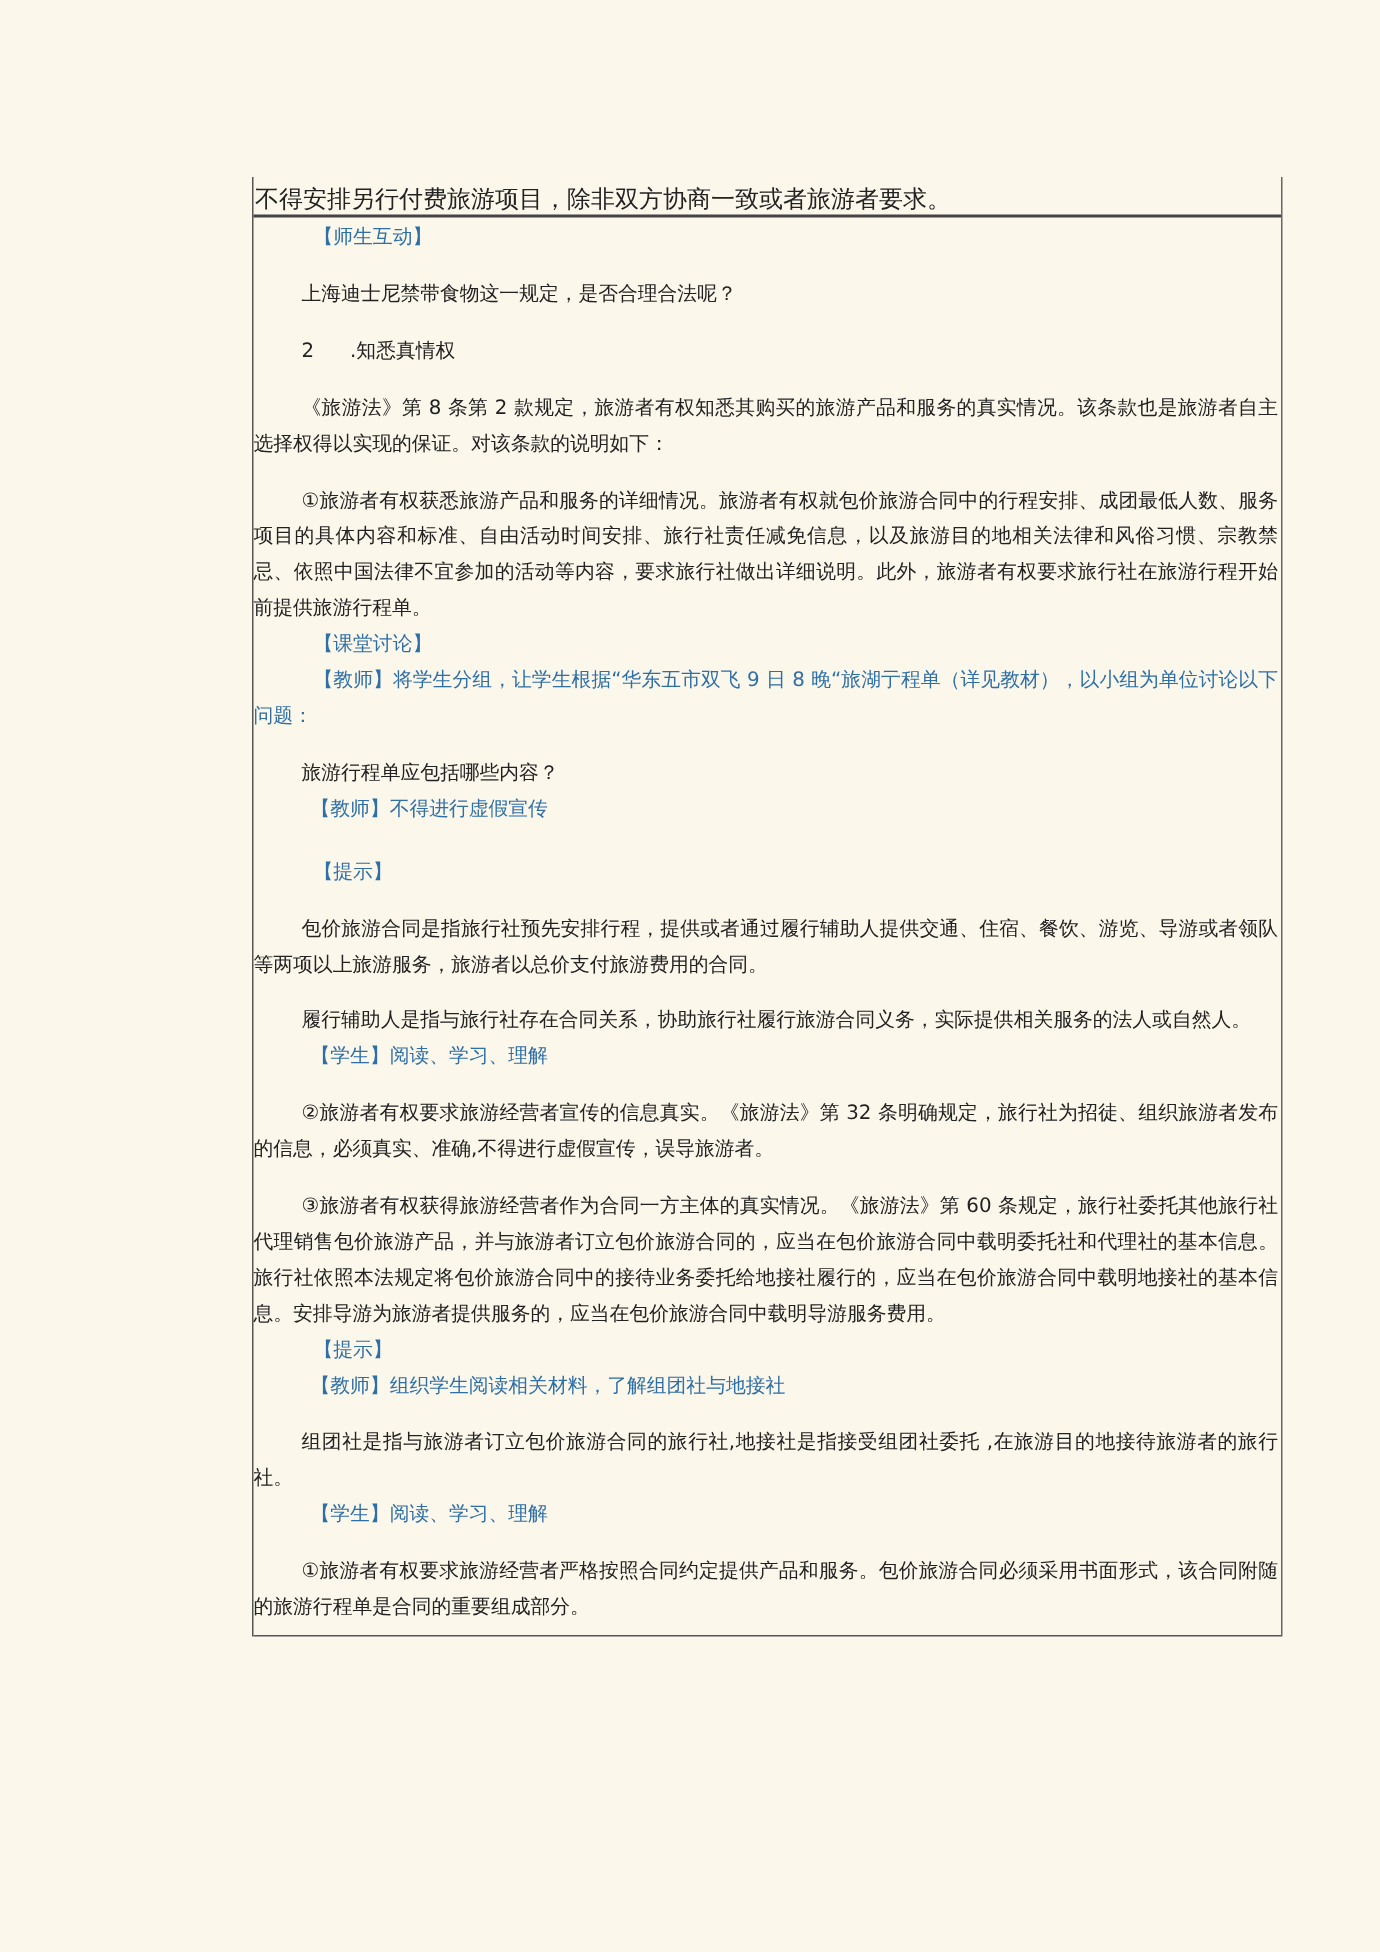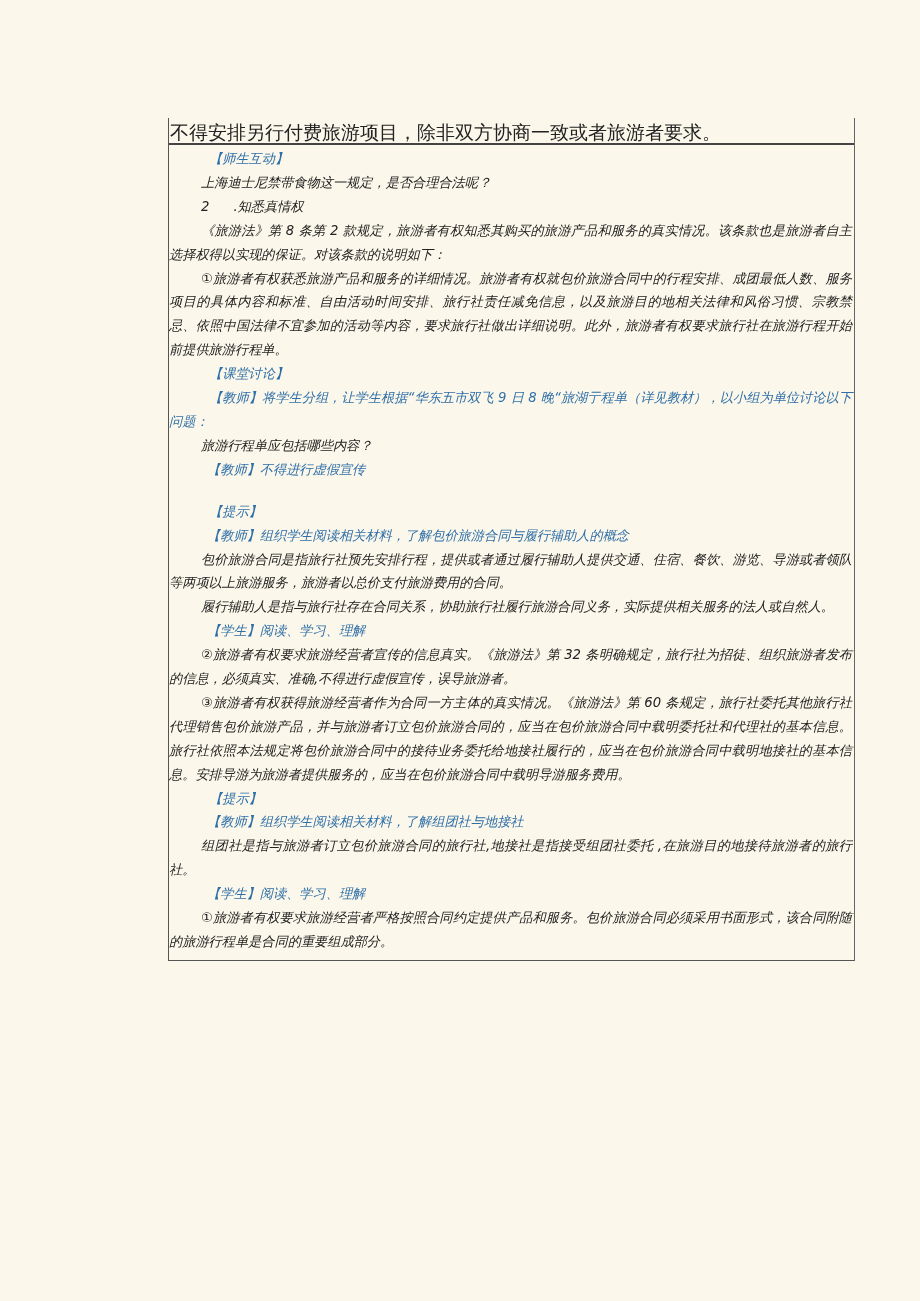--- a/index.html
+++ b/index.html
@@ -14,43 +14,42 @@
   .page-table {
     position: absolute;
     left: 168px; top: 118px;
     width: 685px;
     border-left: 1.5px solid #555;
     border-right: 1.5px solid #666;
   }
   .row-top {
     height: 27px;
     border-bottom: 2px solid #444;
-    font-size: 19px;
+    font-size: 16px;
     line-height: 27px;
     padding-left: 1px;
     padding-top: 1px;
     box-sizing: border-box;
     white-space: nowrap;
   }
   .row-main {
     border-bottom: 1.5px solid #555;
     padding-top: 2px;
     padding-bottom: 6px;
-    font-style: italic;
   }
   .p {
     font-size: 13.2px;
     line-height: 23.9px;
     margin: 0;
     padding: 0 2px 0 0;
     text-align: justify;
     text-align-last: left;
     word-break: break-all;
   }
-  .i2 { text-indent: 32px; }
+  .i2 { text-indent: 32px; margin-top: 14px; }
   .i3 { text-indent: 38px; }
   .i4 { text-indent: 40px; }
   .blue { color: #2f6fa8; }
   .spacer { height: 18px; }
   .num-gap { display: inline-block; width: 24px; }
 </style>
 </head>
 <body>
 
 <div class="page-table">
@@ -62,21 +61,20 @@
     <p class="p i2">上海迪士尼禁带食物这一规定，是否合理合法呢？</p>
     <p class="p i2"><span>2</span><span class="num-gap"></span><span>.知悉真情权</span></p>
     <p class="p i2">《旅游法》第 8 条第 2 款规定，旅游者有权知悉其购买的旅游产品和服务的真实情况。该条款也是旅游者自主选择权得以实现的保证。对该条款的说明如下：</p>
     <p class="p i2">①旅游者有权获悉旅游产品和服务的详细情况。旅游者有权就包价旅游合同中的行程安排、成团最低人数、服务项目的具体内容和标准、自由活动时间安排、旅行社责任减免信息，以及旅游目的地相关法律和风俗习惯、宗教禁忌、依照中国法律不宜参加的活动等内容，要求旅行社做出详细说明。此外，旅游者有权要求旅行社在旅游行程开始前提供旅游行程单。</p>
     <p class="p i4 blue">【课堂讨论】</p>
     <p class="p i4 blue">【教师】将学生分组，让学生根据“华东五市双飞 9 日 8 晚“旅湖亍程单（详见教材），以小组为单位讨论以下问题：</p>
     <p class="p i2">旅游行程单应包括哪些内容？</p>
     <p class="p i3 blue">【教师】不得进行虚假宣传</p>
     <div class="spacer"></div>
     <p class="p i4 blue">【提示】</p>
-    <p class="p i3 blue">【教师】组织学生阅读相关材料，了解包价旅游合同与履行辅助人的概念</p>
     <p class="p i2">包价旅游合同是指旅行社预先安排行程，提供或者通过履行辅助人提供交通、住宿、餐饮、游览、导游或者领队等两项以上旅游服务，旅游者以总价支付旅游费用的合同。</p>
     <p class="p i2">履行辅助人是指与旅行社存在合同关系，协助旅行社履行旅游合同义务，实际提供相关服务的法人或自然人。</p>
     <p class="p i3 blue">【学生】阅读、学习、理解</p>
     <p class="p i2">②旅游者有权要求旅游经营者宣传的信息真实。《旅游法》第 32 条明确规定，旅行社为招徒、组织旅游者发布的信息，必须真实、准确,不得进行虚假宣传，误导旅游者。</p>
     <p class="p i2">③旅游者有权获得旅游经营者作为合同一方主体的真实情况。《旅游法》第 60 条规定，旅行社委托其他旅行社代理销售包价旅游产品，并与旅游者订立包价旅游合同的，应当在包价旅游合同中载明委托社和代理社的基本信息。旅行社依照本法规定将包价旅游合同中的接待业务委托给地接社履行的，应当在包价旅游合同中载明地接社的基本信息。安排导游为旅游者提供服务的，应当在包价旅游合同中载明导游服务费用。</p>
     <p class="p i4 blue">【提示】</p>
     <p class="p i3 blue">【教师】组织学生阅读相关材料，了解组团社与地接社</p>
     <p class="p i2">组团社是指与旅游者订立包价旅游合同的旅行社,地接社是指接受组团社委托 ,在旅游目的地接待旅游者的旅行社。</p>
     <p class="p i3 blue">【学生】阅读、学习、理解</p>
     <p class="p i2">①旅游者有权要求旅游经营者严格按照合同约定提供产品和服务。包价旅游合同必须采用书面形式，该合同附随的旅游行程单是合同的重要组成部分。</p>

